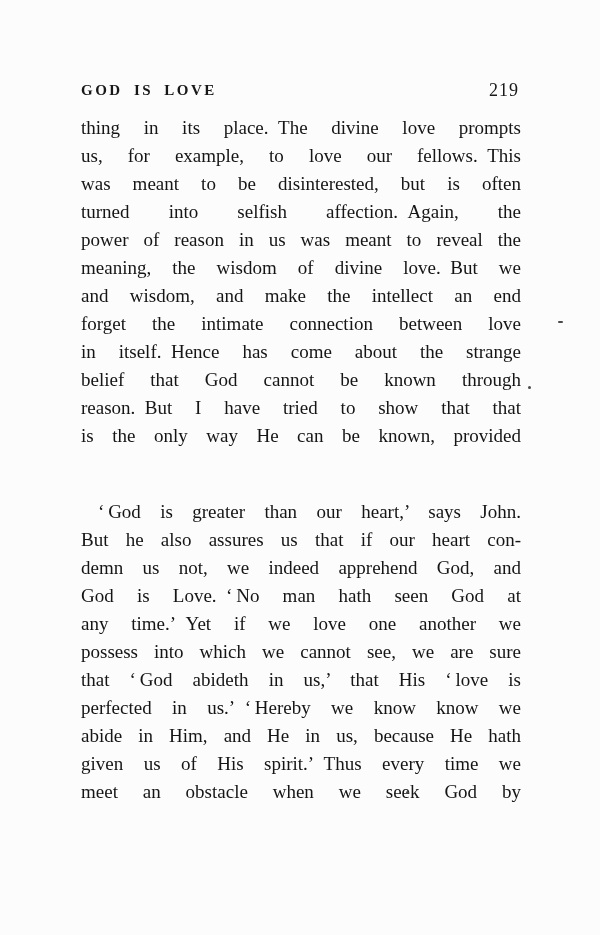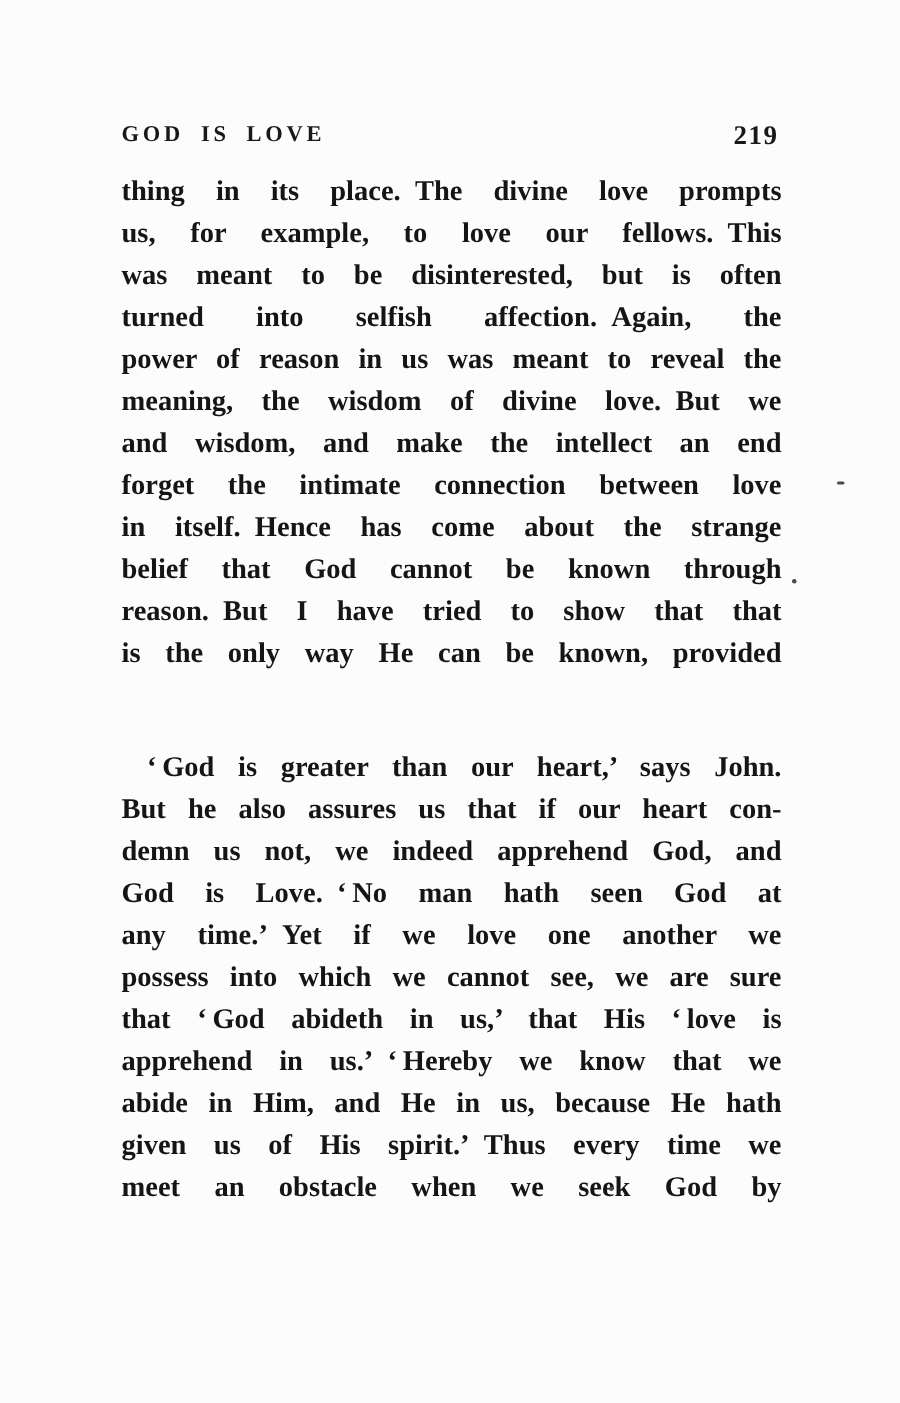--- a/index.html
+++ b/index.html
@@ -32,33 +32,33 @@
     font-weight: 700;
     letter-spacing: 2.5px;
     word-spacing: 5px;
     color: #181818;
   }
   .page-number {
     position: absolute;
     right: 2px;
     top: -2px;
     font-size: 18px;
-    font-weight: 700;
+    font-weight: 400;
     letter-spacing: 1px;
     color: #181818;
   }
   .page-body {
     position: absolute;
     top: 114px;
     left: 81px;
     width: 440px;
   }
   .line {
     font-size: 19px;
-    font-weight: 700;
+    font-weight: 400;
     line-height: 28px;
     height: 28px;
     white-space: nowrap;
     text-align: left;
     color: #151515;
   }
   .line.j {
     white-space: normal;
     text-align: justify;
     text-align-last: justify;
@@ -99,21 +99,21 @@
       <div class="line j">belief that God cannot be known through</div>
       <div class="line j">reason. But I have tried to show that that</div>
       <div class="line j">is the only way He can be known, provided</div>
       <div class="line j ind">‘ God is greater than our heart,’ says John.</div>
       <div class="line j">But he also assures us that if our heart con-</div>
       <div class="line j">demn us not, we indeed apprehend God, and</div>
       <div class="line j">God is Love. ‘ No man hath seen God at</div>
       <div class="line j">any time.’ Yet if we love one another we</div>
       <div class="line j">possess into which we cannot see, we are sure</div>
       <div class="line j">that ‘ God abideth in us,’ that His ‘ love is</div>
-      <div class="line j">apprehend in us.’ ‘ Hereby we know that we</div>
+      <div class="line j">perfected in us.’ ‘ Hereby we know know we</div>
       <div class="line j">abide in Him, and He in us, because He hath</div>
       <div class="line j">given us of His spirit.’ Thus every time we</div>
       <div class="line j">meet an obstacle when we seek God by</div>
     </div>
 
   <div class="speck s1"></div>
   <div class="speck s2"></div>
   <div class="speck s3"></div>
 
 </div>

